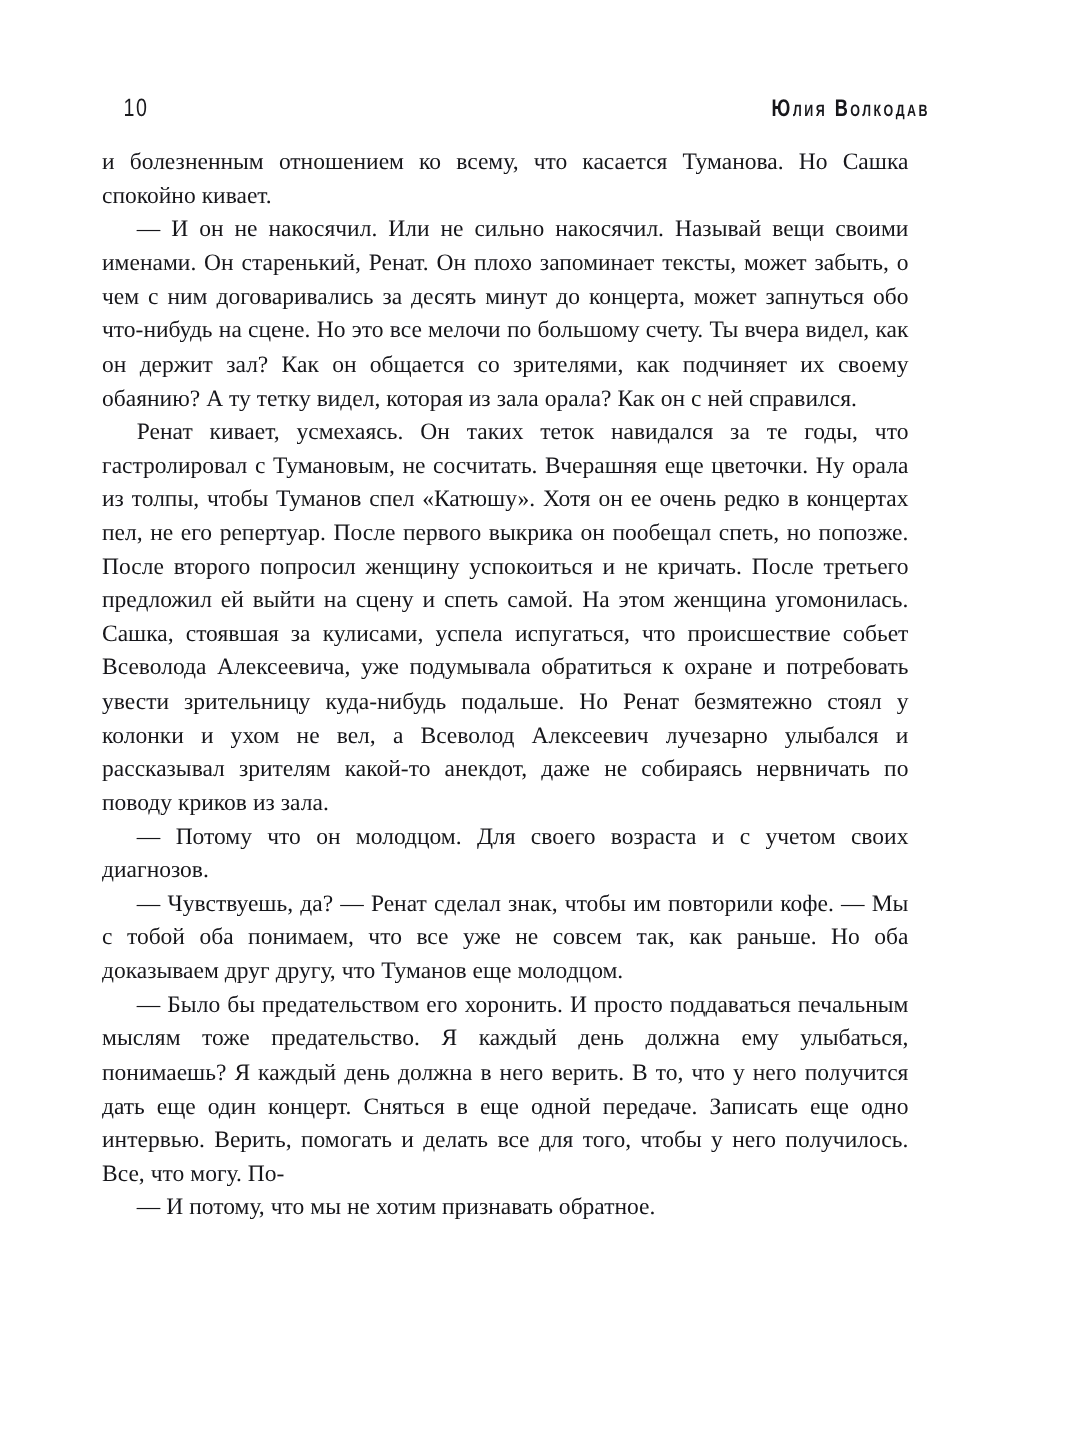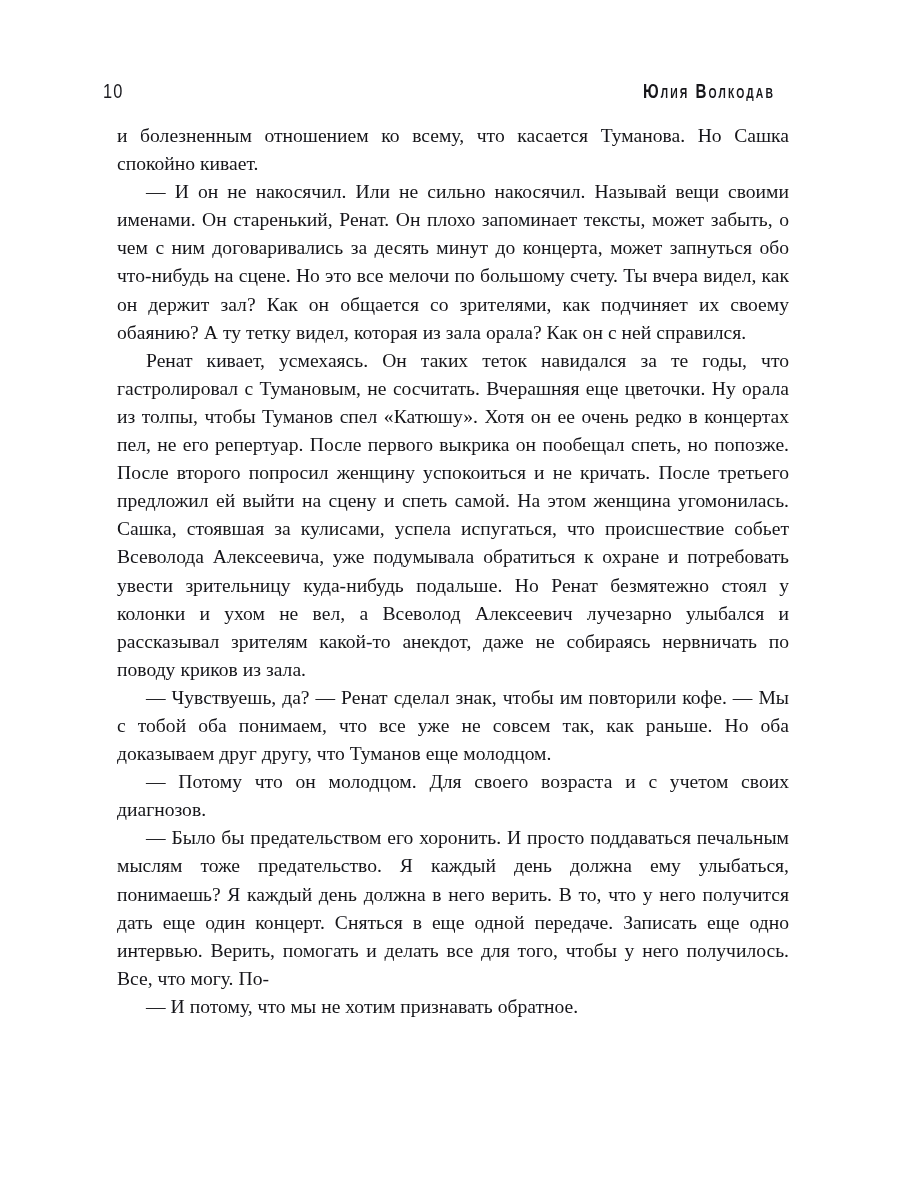--- a/index.html
+++ b/index.html
@@ -56,21 +56,21 @@
     color: #17171b;
     transform: scaleX(0.80) scaleY(1.06);
     transform-origin: right bottom;
     white-space: nowrap;
   }
 
   
   .text-block {
     position: absolute;
     top: 122px;
-    left: 117px;
+    left: 85px;
     width: 672px;
   }
 
   .para {
     margin: 0;
     font-size: 19.6px;
     line-height: 28.1px;
     text-align: justify;
     text-align-last: left;
     text-indent: 29px;
@@ -90,19 +90,19 @@
 
   <div class="running-head">
     <span class="folio">10</span>
     <span class="author-name">Юлия Волкодав</span>
   </div>
 
   <div class="text-block">
     <p class="para no-indent">и болезненным отношением ко всему, что касается Туманова. Но Сашка спокойно кивает.</p>
     <p class="para">— И он не накосячил. Или не сильно накосячил. Называй вещи своими именами. Он старенький, Ренат. Он плохо запоминает тексты, может забыть, о чем с ним договаривались за десять минут до концерта, может запнуться обо что-нибудь на сцене. Но это все мелочи по большому счету. Ты вчера видел, как он держит зал? Как он общается со зрителями, как подчиняет их своему обаянию? А ту тетку видел, которая из зала орала? Как он с ней справился.</p>
     <p class="para">Ренат кивает, усмехаясь. Он таких теток навидался за те годы, что гастролировал с Тумановым, не сосчитать. Вчерашняя еще цветочки. Ну орала из толпы, чтобы Туманов спел «Катюшу». Хотя он ее очень редко в концертах пел, не его репертуар. После первого выкрика он пообещал спеть, но попозже. После второго попросил женщину успокоиться и не кричать. После третьего предложил ей выйти на сцену и спеть самой. На этом женщина угомонилась. Сашка, стоявшая за кулисами, успела испугаться, что происшествие собьет Всеволода Алексеевича, уже подумывала обратиться к охране и потребовать увести зрительницу куда-нибудь подальше. Но Ренат безмятежно стоял у колонки и ухом не вел, а Всеволод Алексеевич лучезарно улыбался и рассказывал зрителям какой-то анекдот, даже не собираясь нервничать по поводу криков из зала.</p>
+    <p class="para">— Потому что он молодцом. Для своего возраста и с учетом своих диагнозов.</p>
     <p class="para">— Чувствуешь, да? — Ренат сделал знак, чтобы им повторили кофе. — Мы с тобой оба понимаем, что все уже не совсем так, как раньше. Но оба доказываем друг другу, что Туманов еще молодцом.</p>
-    <p class="para">— Потому что он молодцом. Для своего возраста и с учетом своих диагнозов.</p>
     <p class="para">— Было бы предательством его хоронить. И просто поддаваться печальным мыслям тоже предательство. Я каждый день должна ему улыбаться, понимаешь? Я каждый день должна в него верить. В то, что у него получится дать еще один концерт. Сняться в еще одной передаче. Записать еще одно интервью. Верить, помогать и делать все для того, чтобы у него получилось. Все, что могу. По-</p>
     <p class="para">— И потому, что мы не хотим признавать обратное.</p>
   </div>
 
 </div>
 
 </body></html>

